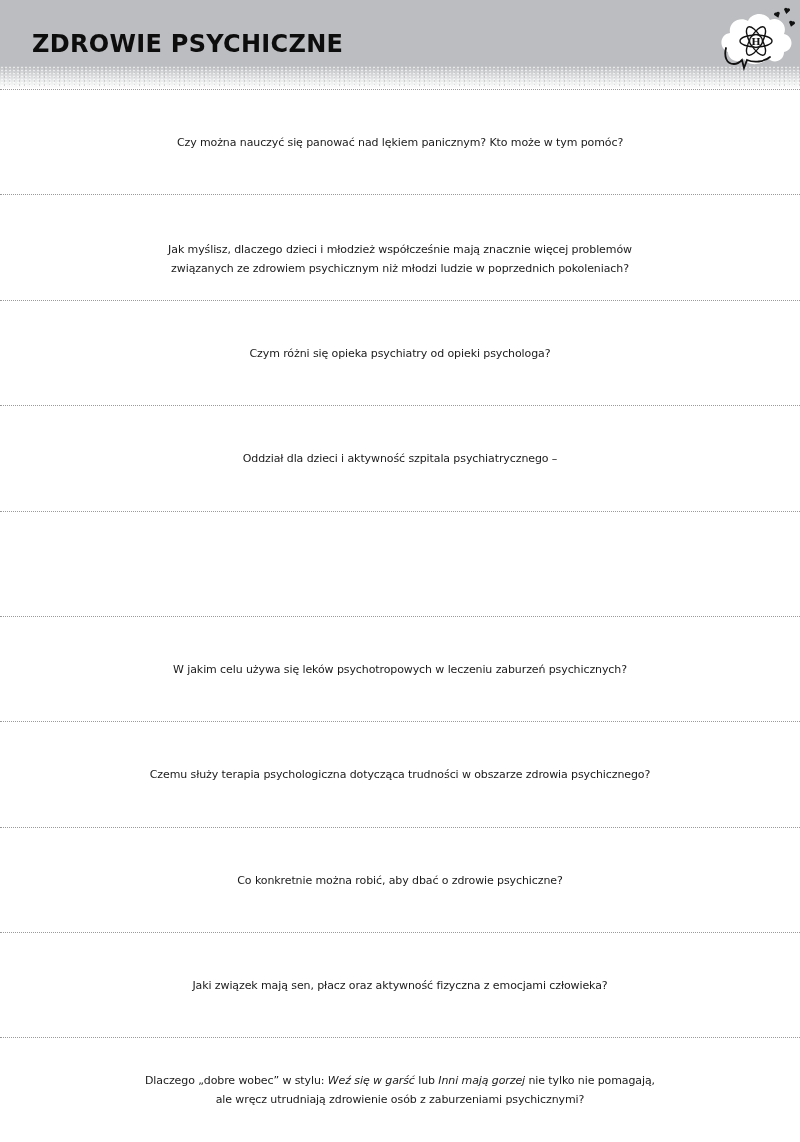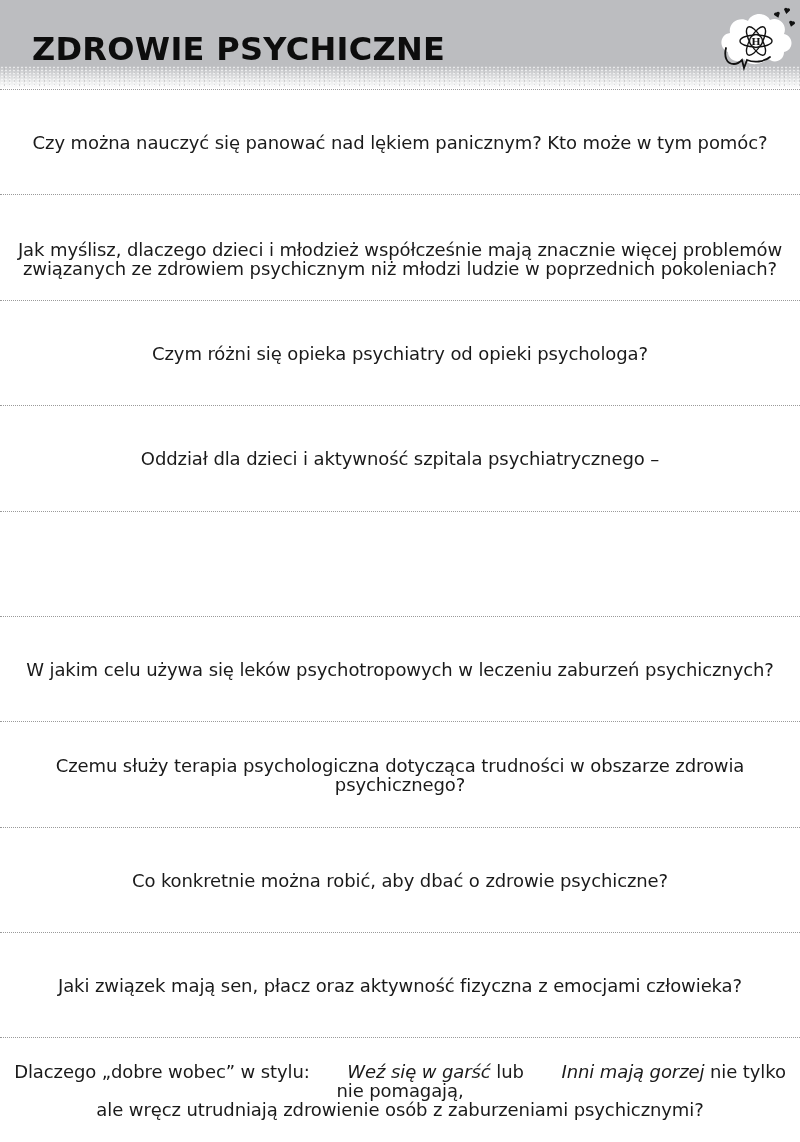--- a/index.html
+++ b/index.html
@@ -15,38 +15,38 @@
       position: absolute; left: 0; top: 66px; width: 800px; height: 22px;
       background-image:
         radial-gradient(circle, rgba(255,255,255,0.9) 0.8px, transparent 1.2px),
         radial-gradient(circle, rgba(170,170,172,0.6) 0.7px, transparent 1.1px);
       background-size: 4px 3px, 5px 4px;
       background-position: 0 0, 2px 1px;
       opacity: 0.7;
     }
     .title {
       position: absolute; left: 32px; top: 30px; margin: 0;
-      font-family: "DejaVu Sans", sans-serif; font-weight: bold; font-size: 32px;
+      font-family: "DejaVu Sans", sans-serif; font-weight: bold; font-size: 24px;
       letter-spacing: 0.3px; color: #0d0d0d;
     }
     .logo { position: absolute; left: 714px; top: 2px; width: 84px; height: 74px; }
     .rule {
       position: absolute; left: 0; width: 800px; height: 0;
       border-top: 1px dotted #9a9a9a;
     }
     .q {
       position: absolute; left: 0; width: 800px; display: flex; align-items: center; justify-content: center;
       text-align: center;
     }
     .q p {
-      margin: 0; font-size: 18px; line-height: 19px; color: #1a1a1a;
+      margin: 0; font-size: 11px; line-height: 19px; color: #1a1a1a;
       font-family: "DejaVu Sans", sans-serif; font-weight: normal; letter-spacing: -0.1px;
     }
     .q p .line { display: block; }
-    .q em { font-style: italic; margin-left: 32px; }
+    .q em { font-style: italic; }
   </style>
 </head>
 <body>
 
 <div class="header">
   <div class="noise"></div>
   <h1 class="title">ZDROWIE PSYCHICZNE</h1>
   <svg class="logo" viewBox="0 0 84 74">
     <path d="M14 50 C4 46 6 32 16 31 C14 20 26 14 34 19 C38 10 52 10 56 18 C64 14 74 22 70 32 C80 34 80 48 70 50 C70 60 58 62 54 56 C48 64 34 64 30 57 C24 62 14 58 14 50 Z" fill="#ffffff"></path>
     <path d="M12 46 C10 54 12 62 20 62 C24 62 26 60 28 58 L30 66 L33 58 C40 61 50 60 56 55" fill="none" stroke="#111" stroke-width="1.8" stroke-linecap="round"></path>

